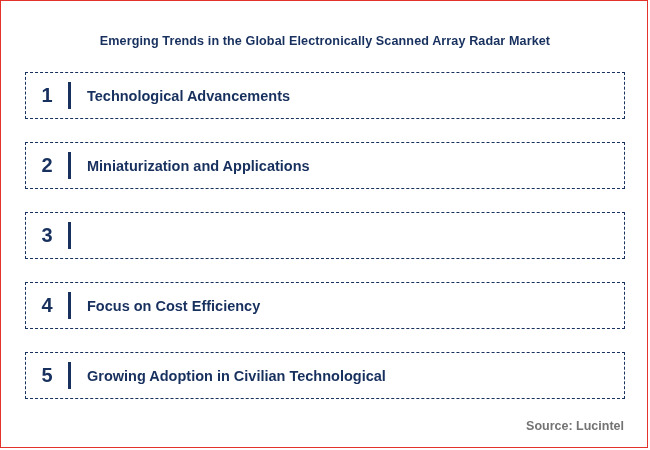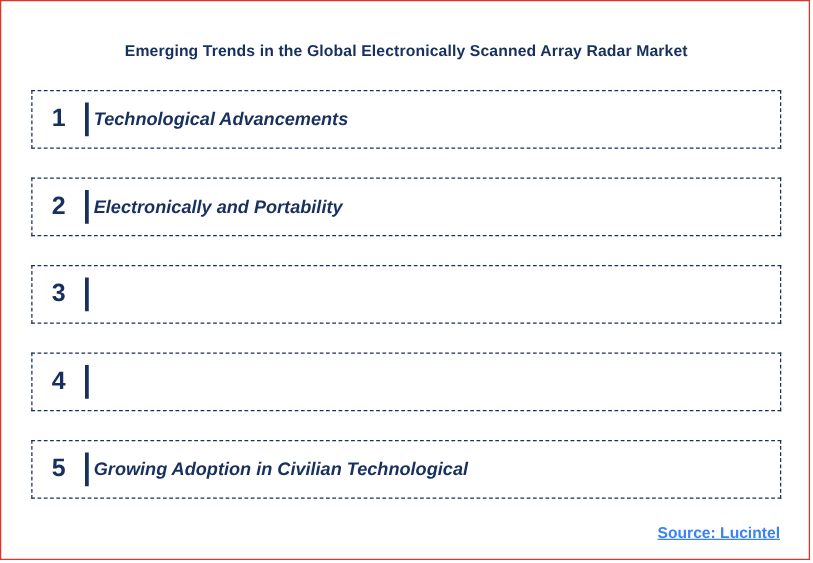--- a/index.html
+++ b/index.html
@@ -60,65 +60,64 @@
     color: #17305e;
     flex: 0 0 42px;
   }
   .divider {
     width: 3px;
     height: 27px;
     background: #17305e;
     flex: 0 0 3px;
   }
   .label {
-    padding-left: 4px;
+    padding-left: 16px;
     font-size: 14.5px;
     font-weight: bold;
     color: #17305e;
-    font-style: italic;
   }
   .source {
     position: absolute;
     right: 26px;
     bottom: 17px;
     font-size: 12.5px;
     font-weight: bold;
-    color: #3b82f6;
-    text-decoration: underline;
+    color: #737373;
   }
 </style>
 </head>
 <body>
 
 <div class="frame"></div>
 
 <div class="title">Emerging Trends in the Global Electronically Scanned Array Radar Market</div>
 
 <div class="list">
 
   <div class="trend-row">
     <div class="rank">1</div>
     <div class="divider"></div>
     <div class="label">Technological Advancements</div>
   </div>
 
   <div class="trend-row">
     <div class="rank">2</div>
     <div class="divider"></div>
-    <div class="label">Electronically and Portability</div>
+    <div class="label">Miniaturization and Applications</div>
   </div>
 
   <div class="trend-row">
     <div class="rank">3</div>
     <div class="divider"></div>
   </div>
 
   <div class="trend-row">
     <div class="rank">4</div>
     <div class="divider"></div>
+    <div class="label">Focus on Cost Efficiency</div>
   </div>
 
   <div class="trend-row">
     <div class="rank">5</div>
     <div class="divider"></div>
     <div class="label">Growing Adoption in Civilian Technological</div>
   </div>
 
 </div>
 

